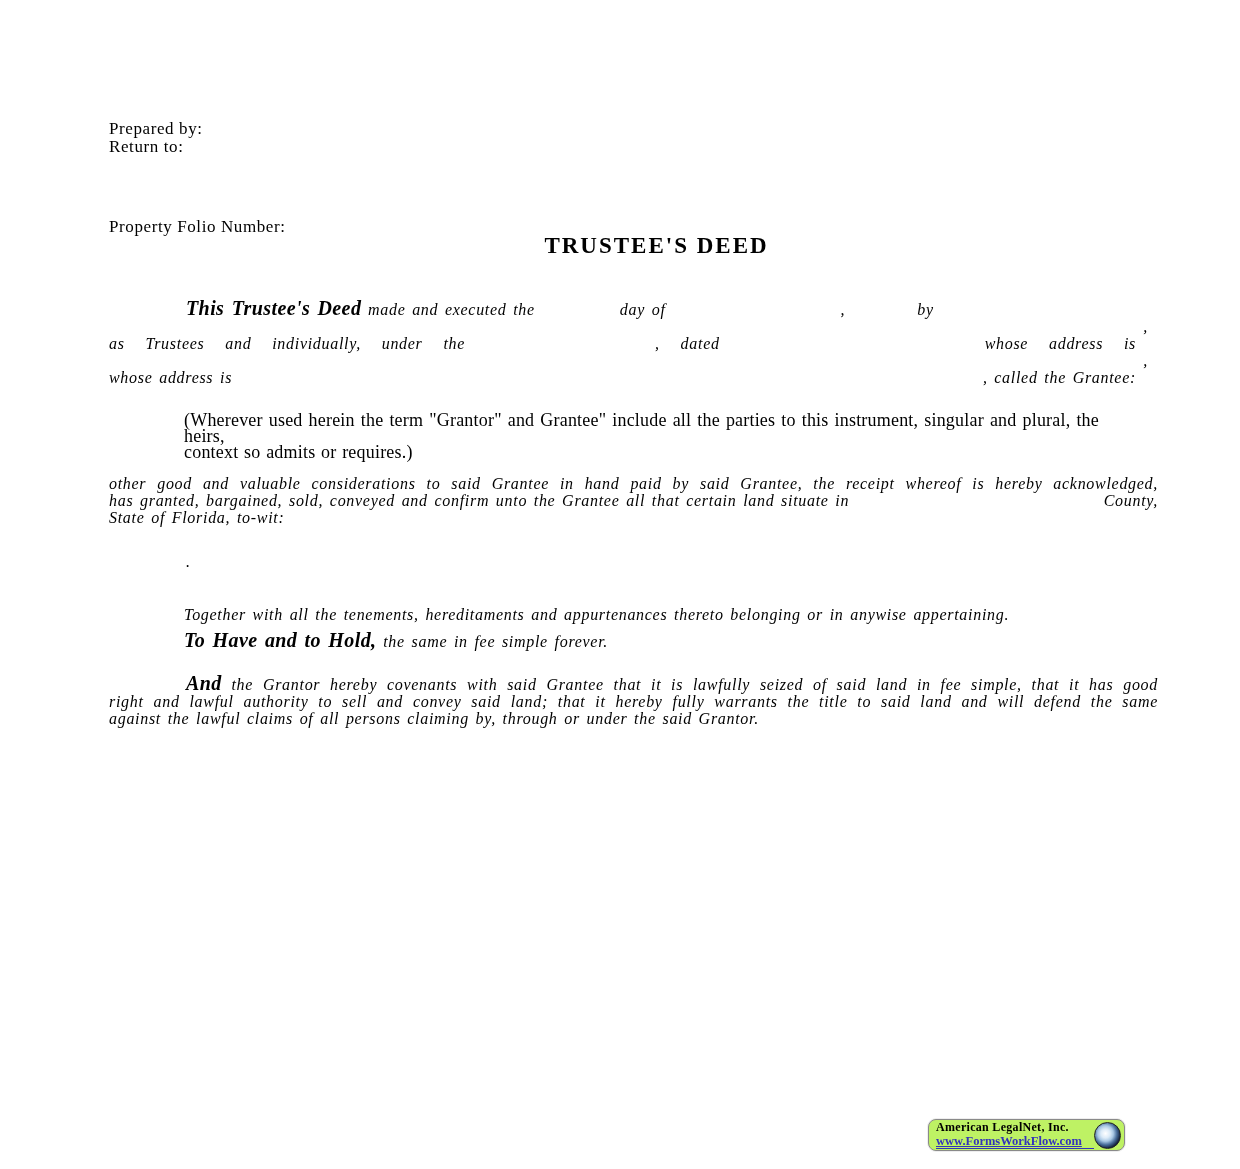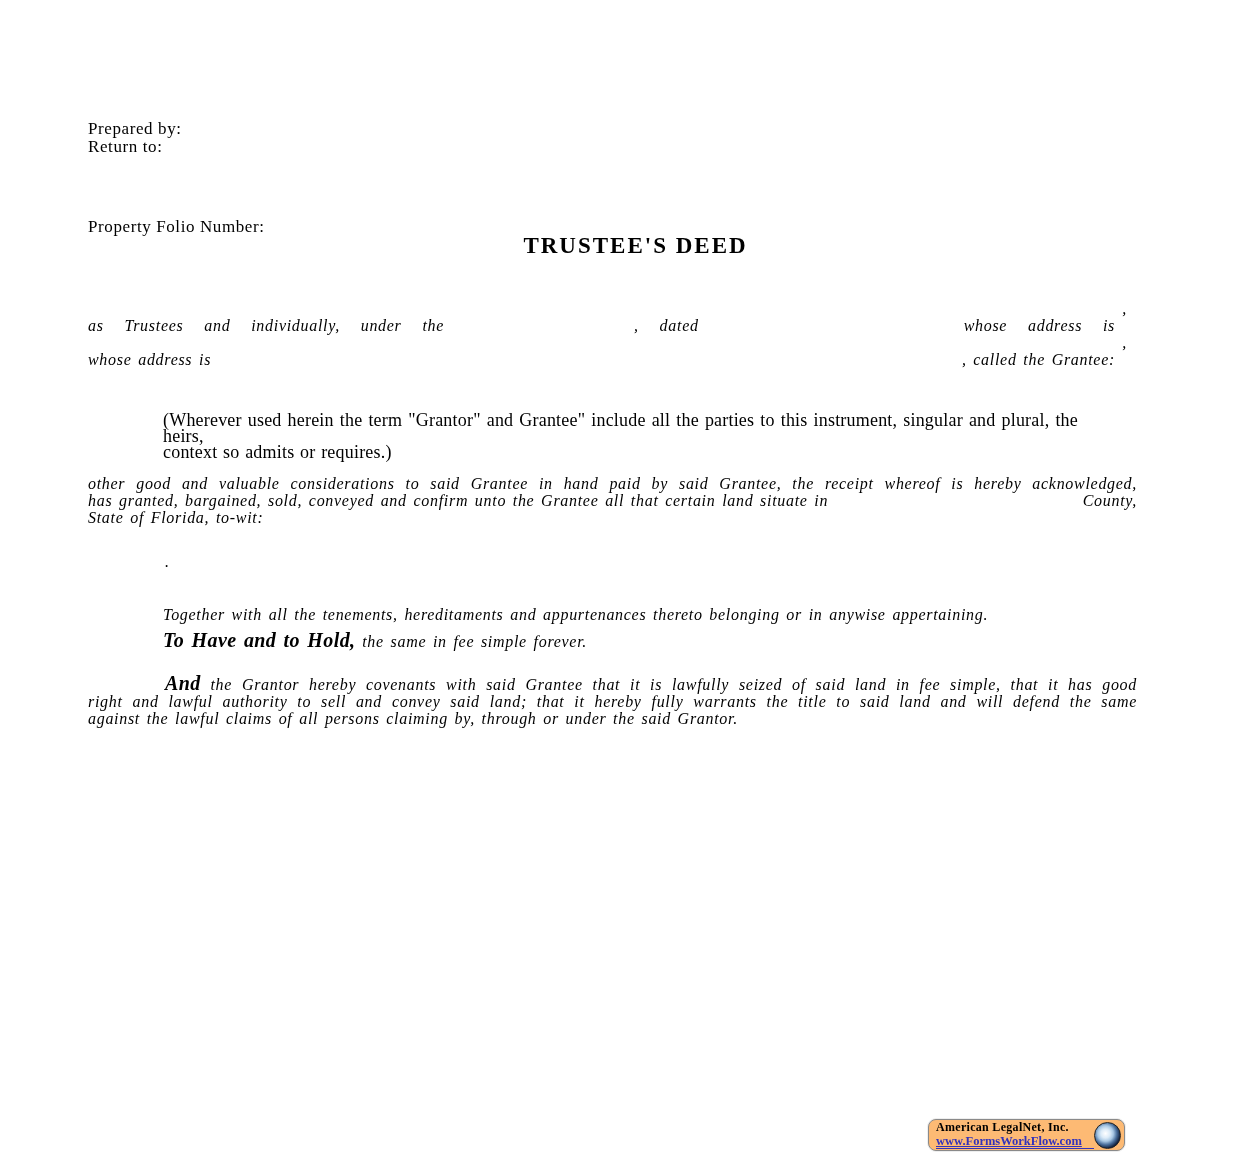--- a/index.html
+++ b/index.html
@@ -8,21 +8,21 @@
     width:1240px; height:1169px;
     font-family:"Liberation Serif", serif;
     color:#000;
   }
   .page {
     position:relative; width:1240px; height:1169px;
     background:#ffffff; overflow:hidden;
   }
   .content { position:absolute; left:88px; top:0; width:1049px; }
 
-  .blk { position:absolute; width:100%; }
+  .blk { position:absolute; width:100%;margin-left:21px; }
 
   .hdr { font-size:17px; line-height:17.5px; letter-spacing:0.6px; }
   .blk-header { top:120px; }
   .blk-folio  { top:218px; }
 
   .blk-title  { top:233px; text-align:center; padding-left:46px; }
   .doc-title  { font-size:23px; font-weight:bold; letter-spacing:2px; line-height:26px; }
 
   .body-line {
     font-style:italic; font-size:16px; line-height:17px;
@@ -45,21 +45,21 @@
   }
 
   .blk-witness { top:475px; }
   .blk-period { top:553px; padding-left:77px; }
   .blk-together { top:606px; padding-left:75px; }
   .blk-tohave { top:632px; padding-left:75px; line-height:24px; }
   .blk-and { top:675px; }
 
   .footer-badge {
     position:absolute; left:928px; top:1119px; width:197px; height:32px;
-    border:1px solid #8a8a8a; border-radius:8px; background:#fdba74;
+    border:1px solid #8a8a8a; border-radius:8px; background:#bef264;
     display:flex; align-items:center; padding:1px 3px 1px 7px;
     box-shadow:0 0 0 1px #eee;
   }
   .footer-text { display:flex; flex-direction:column; justify-content:center; flex:1; }
   .footer-company { font-size:12px; font-weight:bold; letter-spacing:0.3px; line-height:13px; }
   .footer-link {
     font-size:12.5px; font-weight:bold; line-height:14px;
     text-decoration:underline; display:block;
     border-bottom:1px solid;
   }
@@ -83,20 +83,24 @@
 
     <div class="blk blk-folio">
       <div class="hdr">Property Folio Number:</div>
     </div>
 
     <div class="blk blk-title">
       <span class="doc-title">TRUSTEE'S DEED</span>
     </div>
 
     <div class="blk blk-opening">
+      <div class="body-line line-indent">
+        <span class="lead">This Trustee's Deed</span>
+        <span>made and executed the</span><span class="sp" style="width:85px"></span><span>day of</span><span class="sp" style="width:175px"></span><span>,</span><span class="sp" style="width:72px"></span><span>by</span>
+      </div>
       <div class="body-line comma-right">
         <span>,</span>
       </div>
       <div class="body-line jl" style="padding-right:22px">
         <span>as Trustees and individually, under the</span><span class="sp" style="width:190px"></span><span>, dated</span><span class="sp" style="width:265px"></span><span>whose address is</span>
       </div>
       <div class="body-line comma-right">
         <span>,</span>
       </div>
       <div class="body-line flexline" style="padding-right:22px">

